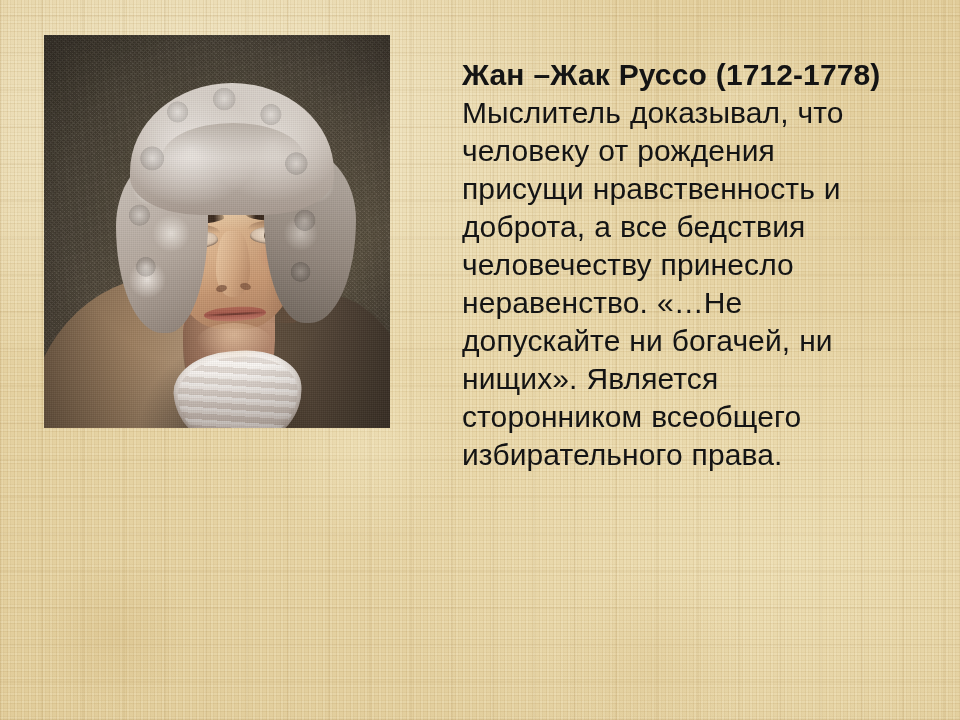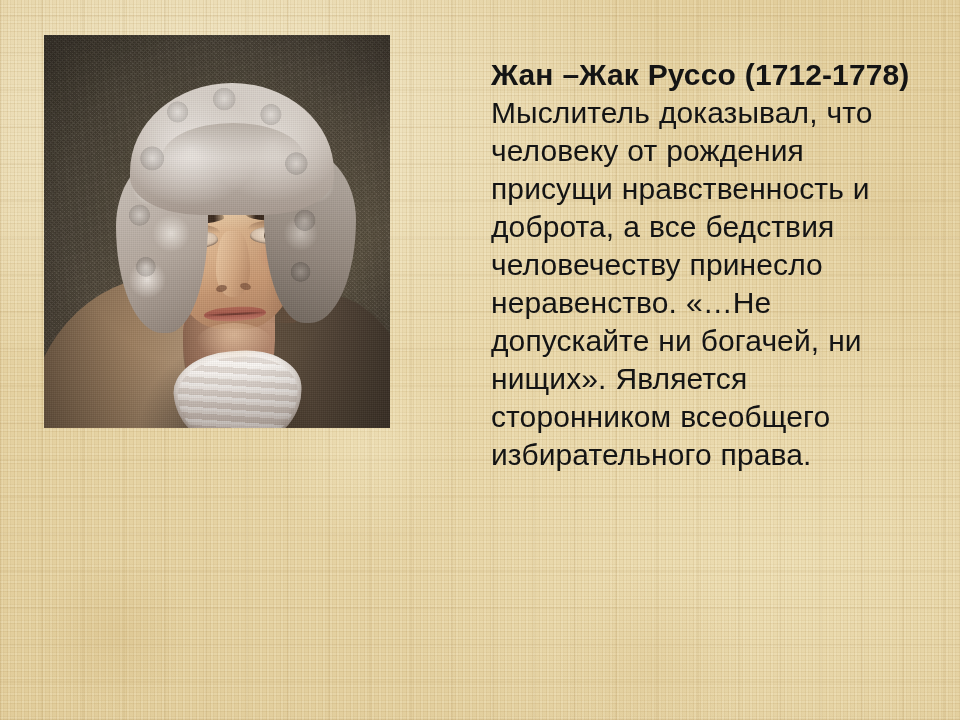--- a/index.html
+++ b/index.html
@@ -307,21 +307,20 @@
     pointer-events: none;
     opacity: 0.75;
   }
 
   
   .textblock {
     position: absolute;
     left: 462px;
     top: 56px;
     width: 424px;
-    margin-left: 29px;
   }
   .caption {
     margin: 0;
     color: #141414;
     font-family: "Liberation Sans", sans-serif;
     font-size: 30px;
     line-height: 38px;
     letter-spacing: 0.1px;
     word-spacing: 0.5px;
   }

